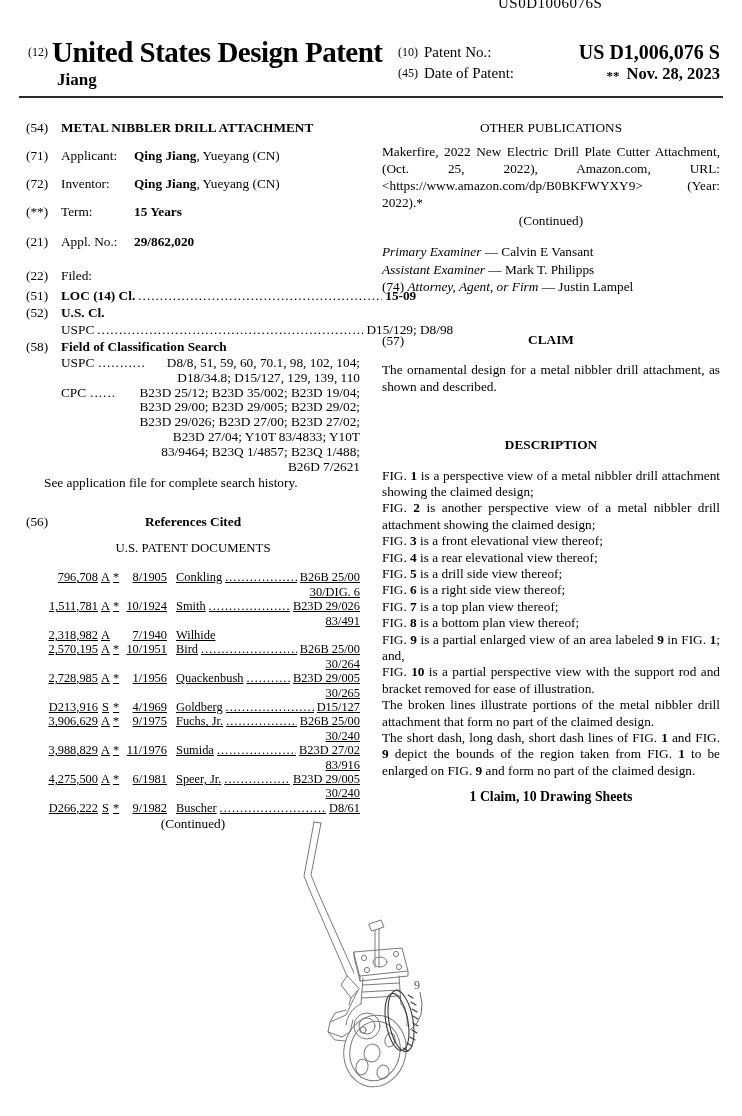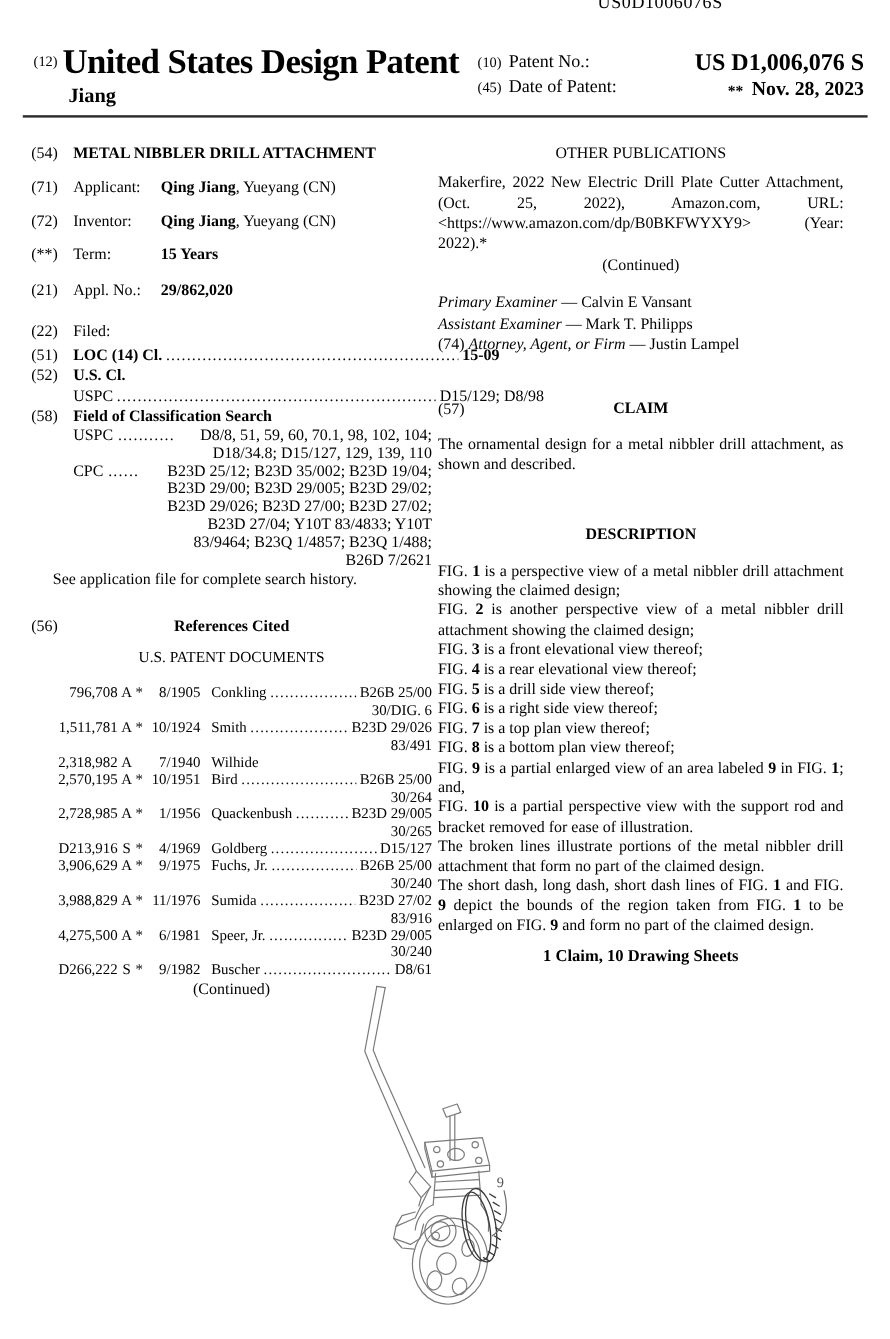--- a/index.html
+++ b/index.html
@@ -15,21 +15,21 @@
   .hdr-right{position:absolute;left:398px;top:6px;width:322px;}
   .hr-row{display:flex;align-items:center;line-height:21px;}
   .hr-num{font-size:12px;width:26px;flex:none;}
   .hr-label{font-size:15px;font-weight:normal;flex:none;}
   .hr-fill{flex:1;}
   .pat-no{font-size:20px;font-weight:bold;}
   .stars{font-size:13px;font-weight:bold;margin-right:7px;position:relative;top:2px;}
   .pat-date{font-size:16.5px;font-weight:bold;}
   .rule{position:absolute;top:96px;left:19px;width:704px;height:0;border-top:2px solid #2a2a2a;}
   
-  .cols{position:absolute;top:112px;left:26px;width:694px;display:flex;gap:5px;}
+  .cols{position:absolute;top:112px;left:26px;width:694px;display:flex;gap:22px;}
   .col-l{width:334px;flex:none;font-size:13.3px;}
   .col-r{width:338px;flex:none;font-size:13.3px;}
   
   .frow{display:flex;line-height:15px;margin:8px 0 13px 0;}
   .fnum{width:35px;flex:none;}
   .flabel{width:73px;flex:none;}
   .fval{flex:1;}
   .b{font-weight:bold;}
   .tight{margin:0 0 2px 0;}
   .leader{display:flex;flex:1;}
@@ -39,21 +39,21 @@
   .cls-label{flex:none;margin-right:4px;}
   .cls-dots{flex:none;letter-spacing:1px;margin-right:4px;}
   .cls-text{flex:1;text-align:right;}
   .cls-right{text-align:right;line-height:14.8px;}
   .cls-indent{margin-left:35px;}
   .search-note{margin:1px 0 0 18px;line-height:15px;}
   
   .sec-head{position:relative;text-align:center;margin:24px 0 12px 0;line-height:15px;}
   .sec-head .fnum{position:absolute;left:0;top:0;width:auto;}
   .refs-sub{text-align:center;margin:0 0 14px 0;font-size:12.8px;}
-  .ref-table{padding-left:14px;font-size:12.4px;}
+  .ref-table{padding-left:14px;font-size:12.4px;text-decoration:underline;}
   .ref-line1{display:flex;line-height:14.4px;}
   .rn{width:58px;flex:none;text-align:right;}
   .rk{width:15px;flex:none;text-align:center;}
   .rs{width:9px;flex:none;}
   .rd{width:45px;flex:none;text-align:right;}
   .rname{flex:none;padding-left:9px;}
   .rdots{flex:1;overflow:hidden;white-space:nowrap;letter-spacing:1px;margin:0 3px;}
   .rcls{flex:none;}
   .ref-cont{text-align:right;line-height:14.4px;}
   .refs-continued{text-align:center;margin-top:1px;line-height:15px;}

